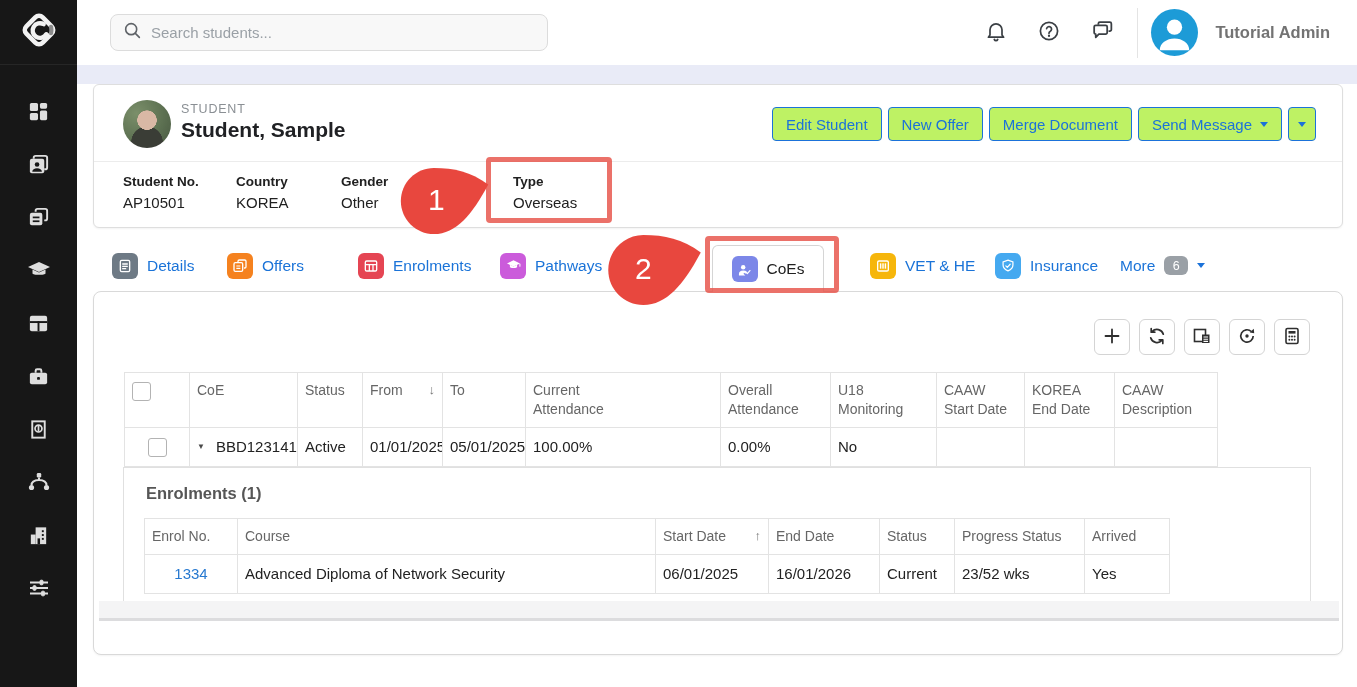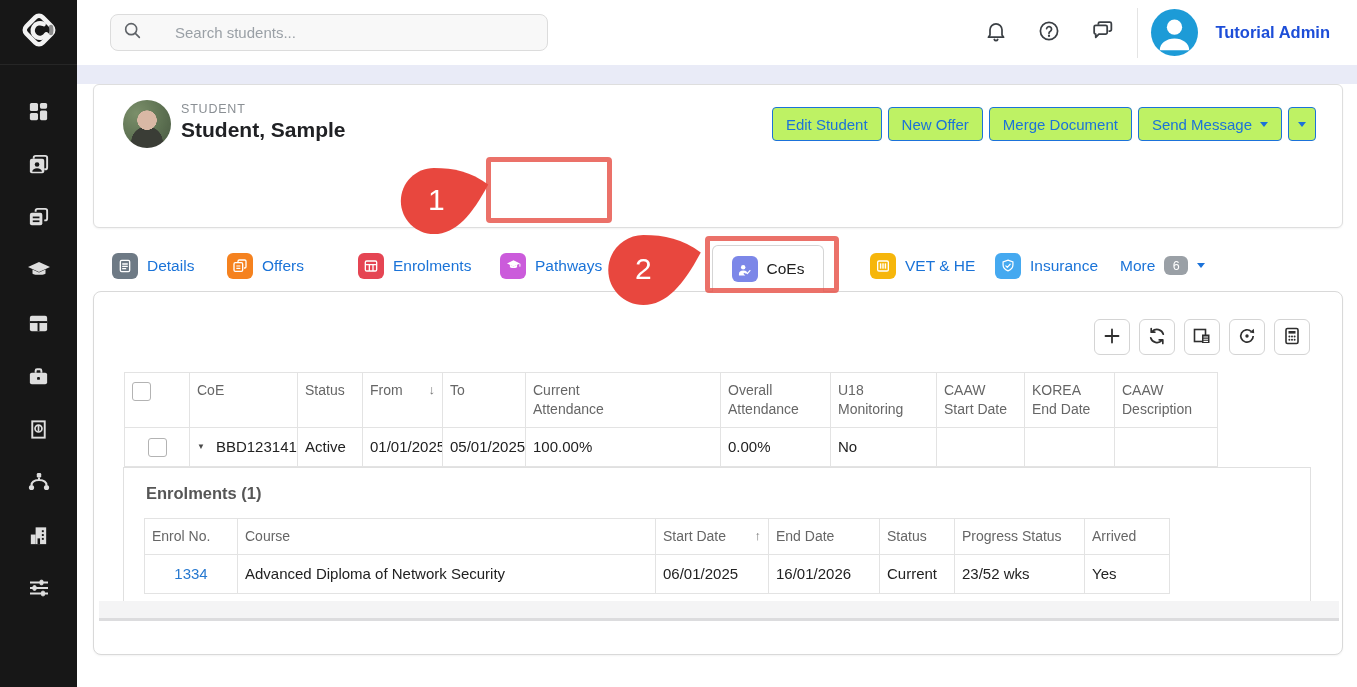--- a/index.html
+++ b/index.html
@@ -11,28 +11,28 @@
   .sidebar { position:absolute; left:0; top:0; width:77px; height:687px; background:#171717; z-index:40; }
   .logo-tile { height:65px; display:flex; align-items:center; justify-content:center; border-bottom:1px solid #262626; cursor:pointer; }
   .side-nav { display:flex; flex-direction:column; align-items:center; padding-top:24px; }
   .side-item { width:44px; height:44px; margin-bottom:9px; display:flex; align-items:center; justify-content:center; border-radius:8px; cursor:pointer; }
   .side-item svg { display:block; }
 
   
   .topbar { position:absolute; left:77px; top:0; width:1280px; height:65px; background:#fff; z-index:30; }
   .band { position:absolute; left:77px; top:65px; width:1280px; height:19px; background:#e9ebf7; }
   .search-box { position:absolute; left:33px; top:14px; width:438px; height:37px; background:#f8f8f8; border:1px solid #dcdcdc; border-radius:8px; display:flex; align-items:center; padding:0 12px; gap:9px; }
-  .search-box input { border:none; outline:none; background:transparent; flex:1; font-size:15px; color:#333; font-family:"Liberation Sans", sans-serif;margin-left:24px; }
+  .search-box input { border:none; outline:none; background:transparent; flex:1; font-size:15px; color:#333; font-family:"Liberation Sans", sans-serif; }
   .search-box input::placeholder { color:#9aa0a6; }
   .top-icons { position:absolute; right:0; top:0; height:65px; display:flex; align-items:center; }
   .top-icon-btn { width:42px; height:42px; display:flex; align-items:center; justify-content:center; cursor:pointer; margin-right:11px; }
   .top-divider { width:1px; height:50px; background:#e4e4e4; margin:0 13px 0 3px; }
   .user-chip { display:flex; align-items:center; gap:17px; padding-right:27px; cursor:pointer; }
   .user-avatar { width:47px; height:47px; border-radius:50%; background:#1d9bd7; display:flex; align-items:flex-end; justify-content:center; overflow:hidden; }
-  .user-name { font-size:16.5px; font-weight:700; color:#1d4ed8; }
+  .user-name { font-size:16.5px; font-weight:700; color:#737373; }
 
   
   .header-card { position:absolute; left:93px; top:84px; width:1250px; height:144px; background:#fff; border:1px solid #dedede; border-radius:6px; box-shadow:0 1px 2px rgba(0,0,0,.05); z-index:10; }
   .stu-photo { position:absolute; left:29px; top:15px; width:48px; height:48px; border-radius:50%;
     background: radial-gradient(circle at 50% 42%, #d9b8a5 0 26%, rgba(217,184,165,0) 27%),
                 radial-gradient(circle at 50% 88%, #3a3d36 0 32%, rgba(58,61,54,0) 33%),
                 radial-gradient(circle at 28% 28%, #7b8f6a, #5d7152 55%, #46563f);
   }
   .stu-kicker { position:absolute; left:87px; top:17px; font-size:12.5px; letter-spacing:.8px; color:#8a8f94; font-weight:400; }
   .stu-name { position:absolute; left:87px; top:33px; font-size:21px; font-weight:700; color:#202124; }
@@ -270,20 +270,38 @@
       <button class="btn">
           <span>Merge Document</span>
         </button>
       <button class="btn">
           <span>Send Message</span>
           <span class="caret"></span>
         </button>
       <button class="btn btn-split">
           <span class="caret"></span>
         </button>
+    </div>
+    <div class="info-row">
+      <div class="field f1">
+        <span class="f-label">Student No.</span>
+        <span class="f-value">AP10501</span>
+      </div>
+      <div class="field f2">
+        <span class="f-label">Country</span>
+        <span class="f-value">KOREA</span>
+      </div>
+      <div class="field f3">
+        <span class="f-label">Gender</span>
+        <span class="f-value">Other</span>
+      </div>
+      <div class="field f4">
+        <span class="f-label">Type</span>
+        <span class="f-value">Overseas</span>
+      </div>
     </div>
   </section>
 
   <div class="tabstrip">
     <div class="tab t-details">
       <span class="tab-icon" style="background:#6e7a85">
         <svg width="16" height="16" viewBox="0 0 24 24">
             <rect x="5" y="3.5" width="14" height="17" rx="2" fill="none" stroke="#fff" stroke-width="2"></rect>
             <path d="M8.5 9 h7 M8.5 12.5 h7 M8.5 16 h4.5" stroke="#fff" stroke-width="1.9" stroke-linecap="round"></path>
           </svg>

